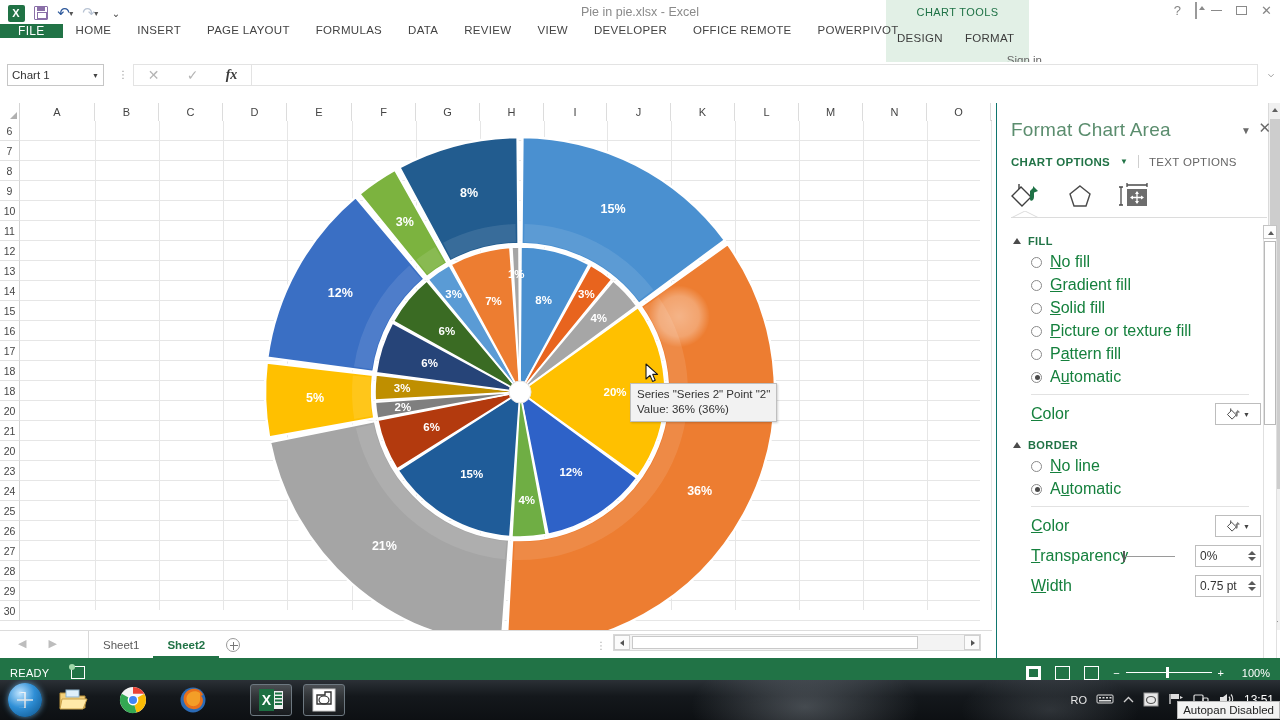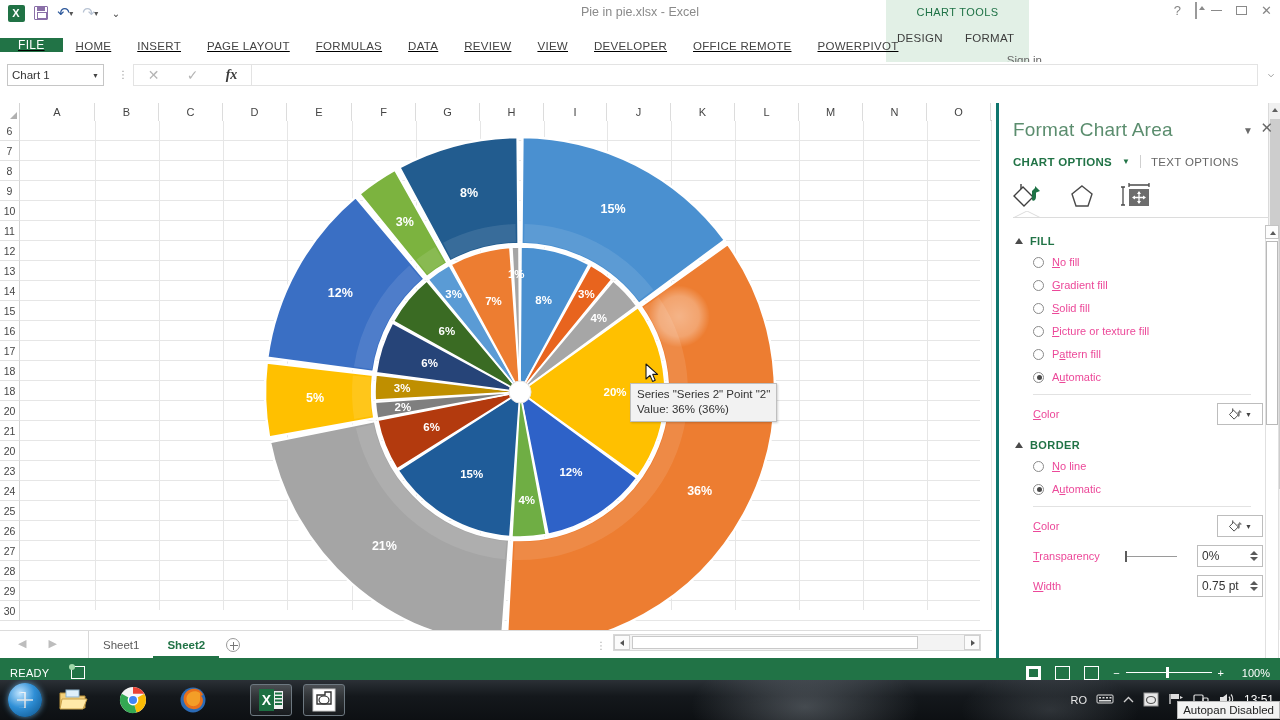--- a/index.html
+++ b/index.html
@@ -31,21 +31,21 @@
   .winbtns { position:absolute; right:8px; top:3px; display:flex; align-items:center; gap:14px; color:#868686; font-size:13px; }
   .winbtns span { cursor:pointer; }
   .ribbon-expand { width:13px;height:12px;border:1px solid #9a9a9a;position:relative; }
   .ribbon-expand:after{content:"";position:absolute;left:3px;top:3px;width:0;height:0;border-left:3px solid transparent;border-right:3px solid transparent;border-bottom:4px solid #8a8a8a;}
   .minb { width:11px;height:1px;background:#8a8a8a;display:inline-block;vertical-align:4px;}
   .maxb { width:11px;height:9px;border:1px solid #8a8a8a;display:inline-block;}
 
   
   .ribbon { position:absolute; left:0; top:24px; width:1052px; height:30px; background:#fff; }
   .ribbon-underline { position:absolute; left:0; top:52px; width:1280px; height:2px; background:#217346; }
-  .tabrow { position:absolute; left:0; top:0; height:28px; display:flex; align-items:flex-end;text-decoration:underline; }
+  .tabrow { position:absolute; left:0; top:0; height:28px; display:flex; align-items:flex-start; }
   .tab { padding:0 13px; display:flex; align-items:center; font-size:11.5px; color:#444; letter-spacing:.3px; cursor:pointer; text-transform:uppercase;}
   .tab.file { background:#217346; color:#fff; font-size:12px; padding:0 18px; }
   
   .ctx { position:absolute; left:886px; top:-24px; width:143px; height:76px; background:#e2f0e6; }
   .ctx-top { position:absolute; left:886px; top:-24px; width:143px; height:3px; background:#1f9155; }
   .ctx-title { position:absolute; left:886px; top:-18px; width:143px; text-align:center; color:#1f7246; font-size:11px; letter-spacing:.4px; }
   .ctx-tabs { position:absolute; left:886px; top:0px; width:143px; height:28px; display:flex; }
   .ctx-tabs .tab { color:#3c3c3c; padding:0 11px; }
   .signin { position:absolute; right:10px; top:30px; font-size:11.5px; color:#666; cursor:pointer; }
 
@@ -139,42 +139,42 @@
        linear-gradient(#f8f8f8,#dedede);
      clip-path: polygon(0 8%, 45% 0, 45% 45%, 0 45%, 0 55%, 45% 55%, 45% 100%, 0 92%, 55% 100%, 55% 55%, 100% 55%, 100% 45%, 55% 45%, 55% 0);
      opacity:.9;}
   .tbitem { position:absolute; top:4px; width:42px; height:32px; display:flex; align-items:center; justify-content:center; cursor:pointer;}
   .tbitem.active { border:1px solid #6d7880; background:linear-gradient(180deg,rgba(255,255,255,.18),rgba(255,255,255,.04)); border-radius:3px;}
   .sysicons { position:absolute; right:6px; top:0; height:40px; display:flex; align-items:center; gap:9px; color:#e8e8e8; font-size:11px;}
   .clock { color:#fff; font-size:12px; text-align:center; line-height:13px; }
   .autopan { position:absolute; right:0px; top:21px; background:#f3f3f3; border:1px solid #b9b9b9; color:#222; font-size:11.5px; padding:2px 5px; white-space:nowrap;}
 
   
-  .pane { position:absolute; left:996px; top:103px; width:268px; height:555px; background:#fff; border-left:3px solid #0f766e;}
+  .pane { position:absolute; left:996px; top:103px; width:268px; height:555px; background:#fff; border-left:1px solid #0f766e;}
   .pane-title { position:absolute; left:14px; top:16px; font-size:19px; color:#5b8d6e; letter-spacing:.2px;}
   .pane-dd { position:absolute; right:30px; top:22px; font-size:10px; color:#6a6a6a; cursor:pointer;}
   .pane-close { position:absolute; right:10px; top:17px; font-size:15px; color:#6a6a6a; cursor:pointer; line-height:1;}
   .opttabs { position:absolute; left:14px; top:52px; display:flex; align-items:center; gap:10px; }
   .opttab { font-size:11.5px; color:#666; letter-spacing:.3px; cursor:pointer; }
   .opttab.active { color:#217346; font-weight:bold; }
   .opt-caret { font-size:8px; color:#217346; }
   .opt-sep { width:1px; height:13px; background:#cfcfcf; }
   .panicons { position:absolute; left:12px; top:78px; display:flex; gap:20px; align-items:flex-end; }
   .panicon { width:34px; height:30px; cursor:pointer; position:relative; }
   .panicon.sel:after { content:""; position:absolute; left:0; right:0; bottom:-5px; height:0; }
   .pan-divider { position:absolute; left:14px; top:114px; width:256px; height:1px; background:#dcdcdc; }
   .pan-notch { position:absolute; left:14px; top:108px; width:28px; height:7px; }
   .pane-body { position:absolute; left:0; top:120px; width:284px; height:435px; overflow:hidden; }
   .sect-hdr { display:flex; align-items:center; gap:7px; margin:12px 0 6px 16px; }
   .tri { width:0;height:0;border-left:4.5px solid transparent;border-right:4.5px solid transparent;border-bottom:6px solid #4b4b4b; transform:rotate(0deg); }
   .sect-name { font-size:11px; font-weight:bold; color:#217346; letter-spacing:.4px; }
   .radio-row { display:flex; align-items:center; gap:8px; margin:0 0 5px 34px; height:18px; cursor:pointer;}
   .radio { width:11px; height:11px; border-radius:50%; border:1px solid #8a8a8a; background:#fff; position:relative; flex:none;}
   .radio.on:after { content:""; position:absolute; left:2.5px; top:2.5px; width:5px; height:5px; border-radius:50%; background:#4a4a4a; }
-  .radio-lbl { font-size:11px; color:#ec4899; }
+  .radio-lbl { font-size:16px; color:#15803d; }
   .radio-lbl u { text-decoration:underline; }
   .hr-light { margin:8px 0 6px 34px; width:218px; height:1px; background:#e2e2e2; }
   .prop-row { display:flex; align-items:center; margin:0 0 4px 34px; height:26px; }
   .prop-lbl { font-size:12px; color:#333; width:92px; }
   .colorbtn { width:46px; height:22px; border:1px solid #bdbdbd; background:#fff; display:flex; align-items:center; justify-content:center; gap:2px; cursor:pointer; margin-left:auto; margin-right:20px;}
   .bucket { width:15px; height:14px; position:relative; }
   .cb-caret { font-size:7px; color:#444; }
   .slider { flex:1; height:14px; position:relative; margin-right:6px; }
   .sl-track { position:absolute; left:0; top:7px; width:52px; height:1px; background:#9a9a9a; }
   .sl-thumb { position:absolute; left:0px; top:2px; width:2px; height:11px; background:#5b5b5b; }

